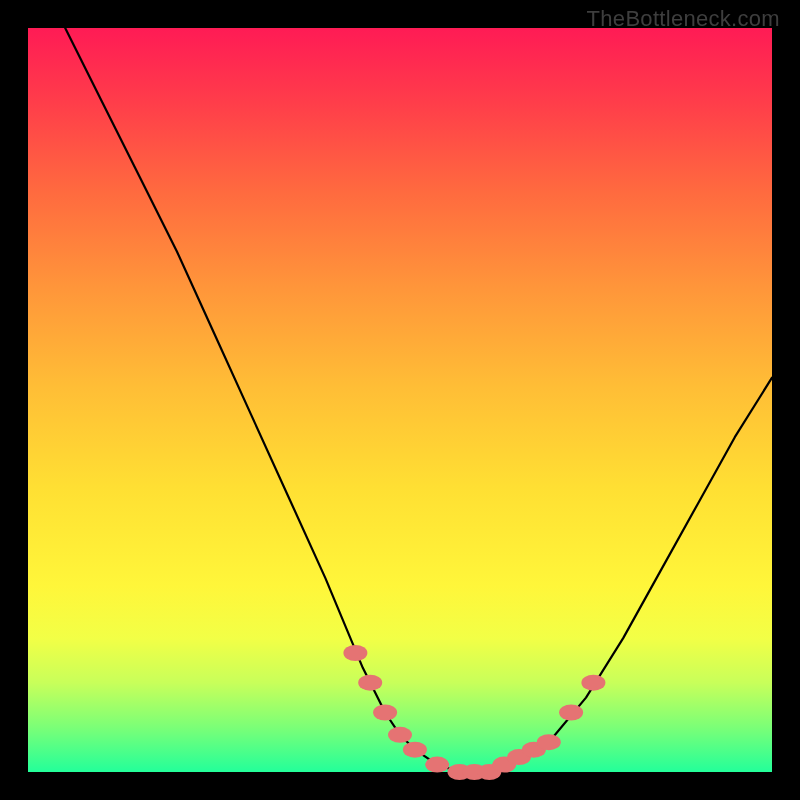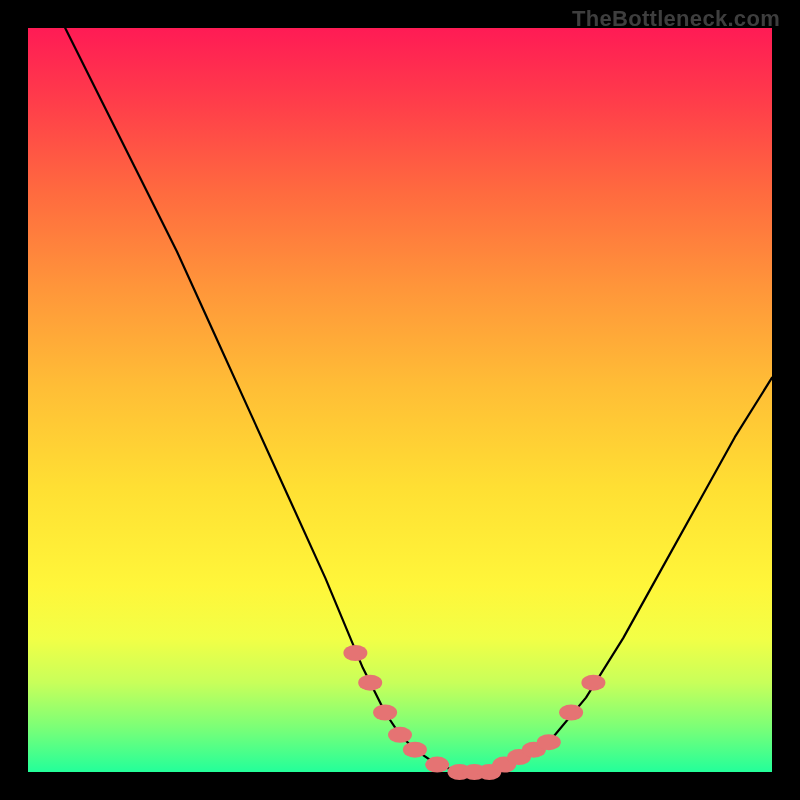--- a/index.html
+++ b/index.html
@@ -29,21 +29,21 @@
       #c8ff5a 88%,
       #7bff77 94%,
       #23ff9a 100%);
   }
   .watermark {
     position: absolute;
     top: 6px;
     right: 20px;
     color: #3e3e3e;
     font-size: 22px;
-    font-weight: 700;
+    font-weight: 400;
     letter-spacing: 0.3px;
     user-select: none;
   }
   svg.plot {
     position: absolute;
     left: 0;
     top: 0;
     width: 744px;
     height: 744px;
     overflow: visible;

